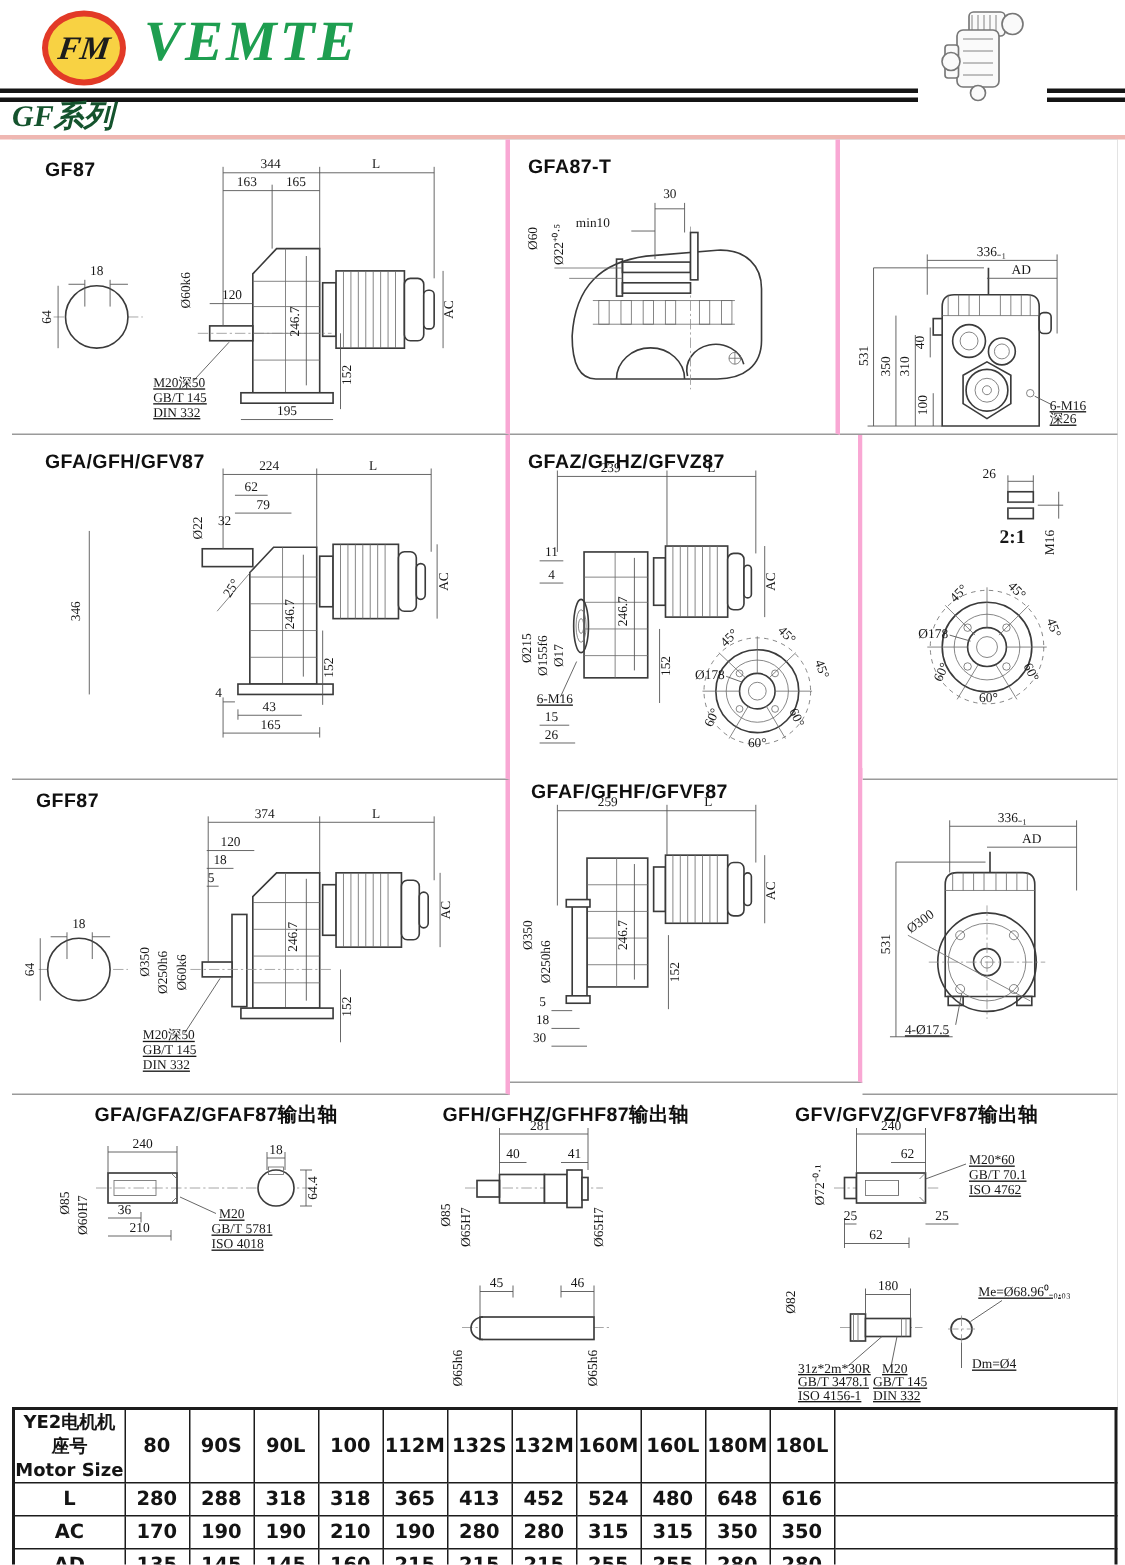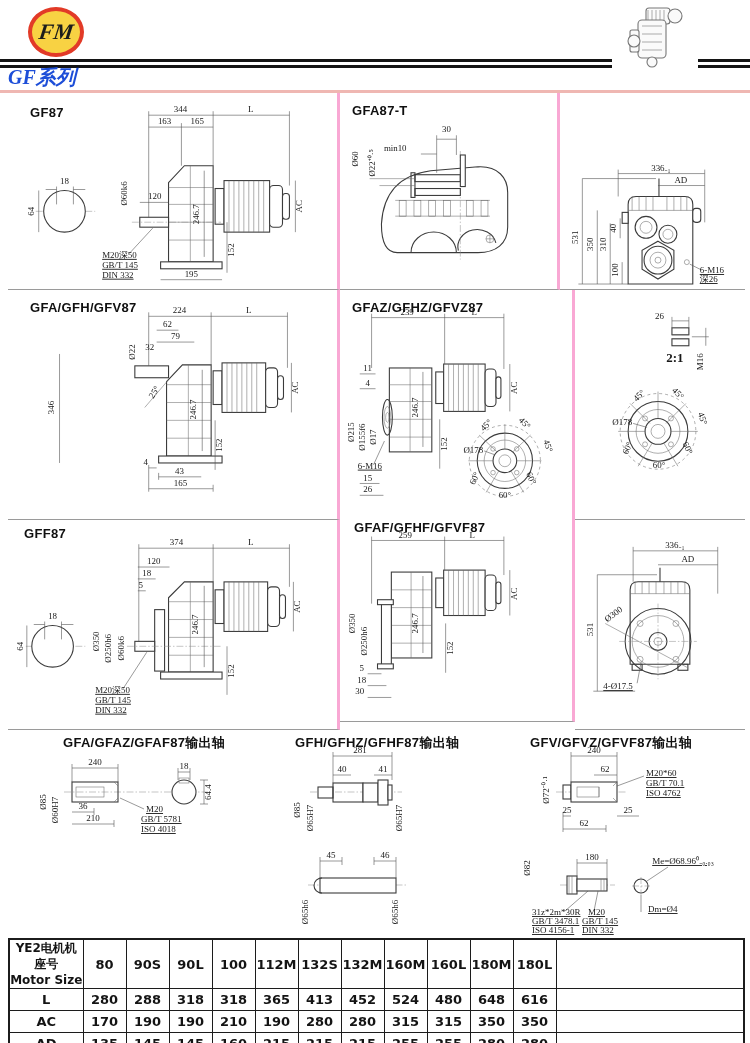--- a/index.html
+++ b/index.html
@@ -5,21 +5,21 @@
 *{margin:0;padding:0;box-sizing:border-box}
 html,body{width:750px;height:1043px;background:#fff}
 .page{position:absolute;left:0;top:0;width:750px;height:1043px;background:#fff;overflow:hidden;font-family:"Liberation Sans",sans-serif}
 
 .logo-ring{position:absolute;left:28px;top:7px;width:56px;height:50px;border:4px solid #e23a27;border-radius:50%;background:#f8d243;display:flex;align-items:center;justify-content:center}
 .logo-ring span{font:italic 900 22px "Liberation Serif",serif;color:#1c1c1c;transform:skewX(-8deg)}
 .brand{position:absolute;left:96px;top:6px;font:italic bold 38px "Liberation Serif",serif;color:#1e9e50;letter-spacing:2px}
 .doc-title{position:absolute;left:265px;top:24px;width:150px;text-align:center;font:italic bold 20px "Liberation Serif",serif;color:#1a1a1a}
 .rules{position:absolute;left:0;top:59px;width:750px;height:9px;border-top:3px solid #141414;border-bottom:3px solid #141414}
 .product-thumb{position:absolute;left:612px;top:2px;width:86px;height:68px;background:#fff}
-.series{position:absolute;left:8px;top:64px;font:italic bold 20px "Liberation Serif",serif;color:#1d4ed8}
+.series{position:absolute;left:8px;top:64px;font:italic bold 20px "Liberation Serif",serif;color:#14532d}
 .pink-rule{position:absolute;left:0;top:90px;width:750px;height:3px;background:#efb7b2}
 
 .frame{position:absolute;left:8px;top:93px;width:737px;height:845px;border:1px solid #8e8e8e;pointer-events:none}
 .panel{position:absolute;background:#fff}
 .b-r{border-right:3px solid #f9a8d4}.b-b{border-bottom:1px solid #9a9a9a}
 .ptitle{position:absolute;font:bold 13px "Liberation Sans",sans-serif;color:#101010;letter-spacing:.3px;white-space:nowrap;z-index:2}
 .panel svg{position:absolute;left:0;top:0}
 .panel svg text{font:9px "Liberation Serif",serif;fill:#181818}
 .panel svg text.big{font:bold 13px "Liberation Serif",serif}
 .panel svg text.u{text-decoration:underline}
@@ -37,20 +37,21 @@
 .size-table{border:2px solid #1c1c1c}
 </style>
 </head>
 <body>
 
 <div class="page">
 
   <div class="logo-ring">
       <span>FM</span>
     </div>
+  <div class="brand">VEMTE</div>
   <div class="rules"></div>
   <svg class="product-thumb" viewBox="0 0 86 68">
     <g stroke="#777" stroke-width="1.1" fill="#fafafa">
       <rect x="34" y="6" width="24" height="16" rx="3"></rect>
       <path d="M36,8 v12 M40,8 v12 M44,8 v12 M48,8 v12 M52,8 v12" stroke-width=".6"></path>
       <circle cx="63" cy="14" r="7"></circle>
       <rect x="26" y="18" width="28" height="38" rx="4"></rect>
       <path d="M30,24 h20 M30,32 h20 M30,40 h20 M30,48 h20" stroke-width=".6"></path>
       <rect x="18" y="28" width="9" height="22" rx="2"></rect>
       <circle cx="22" cy="39" r="6"></circle>

